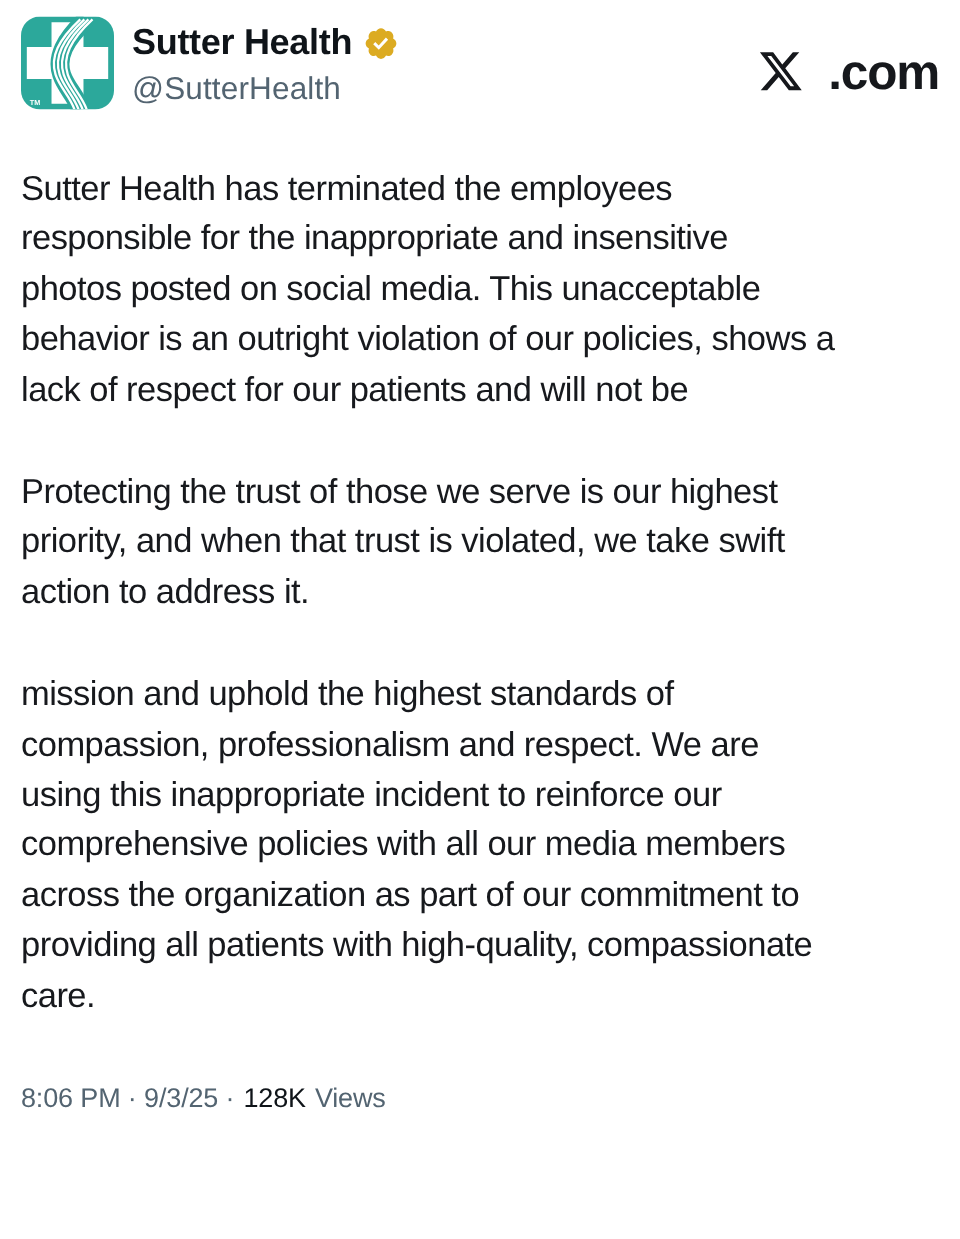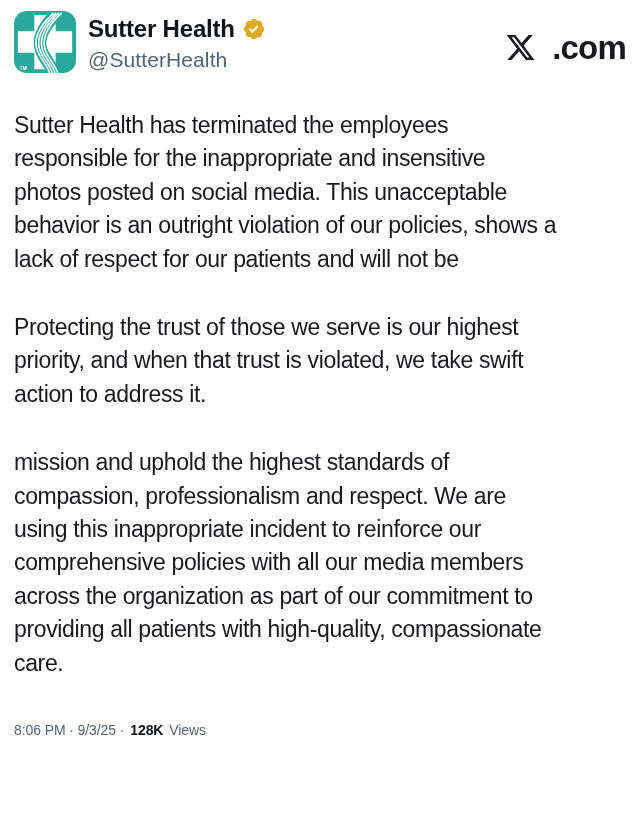--- a/index.html
+++ b/index.html
@@ -49,24 +49,24 @@
   .paragraph { margin-bottom: 35px; }
   .paragraph:last-child { margin-bottom: 0; }
   .line {
     font-size: 23px; line-height: 33.4px; color: #17191d;
     letter-spacing: -0.35px; white-space: nowrap;
   }
 
   
   .footer {
     margin-top: 42px;
-    font-size: 14px; color: #536471; letter-spacing: -0.1px;
+    font-size: 18px; color: #536471; letter-spacing: -0.1px;
     display: flex; align-items: baseline;
   }
-  .footer .views-count { font-weight: 700; color: #0f1419; margin-left: 6px; }
+  .footer .views-count { font-weight: 400; color: #0f1419; margin-left: 6px; }
   .footer .views-label { margin-left: 6px; }
 </style>
 </head>
 <body>
 
 <div class="page">
 
   <header class="header">
     <div class="avatar">
       <svg viewBox="0 0 64 64" xmlns="http://www.w3.org/2000/svg">

